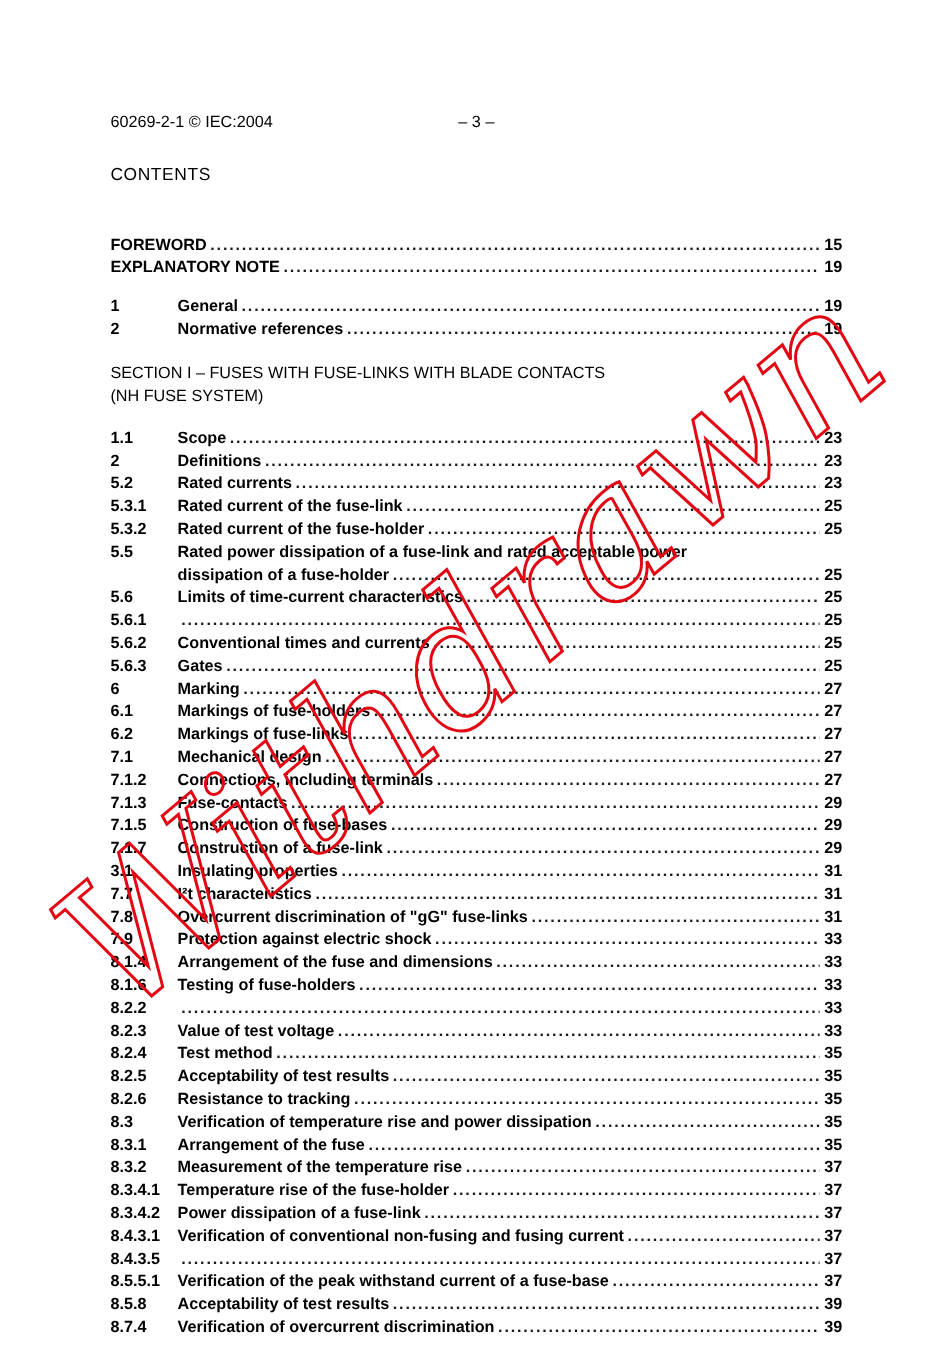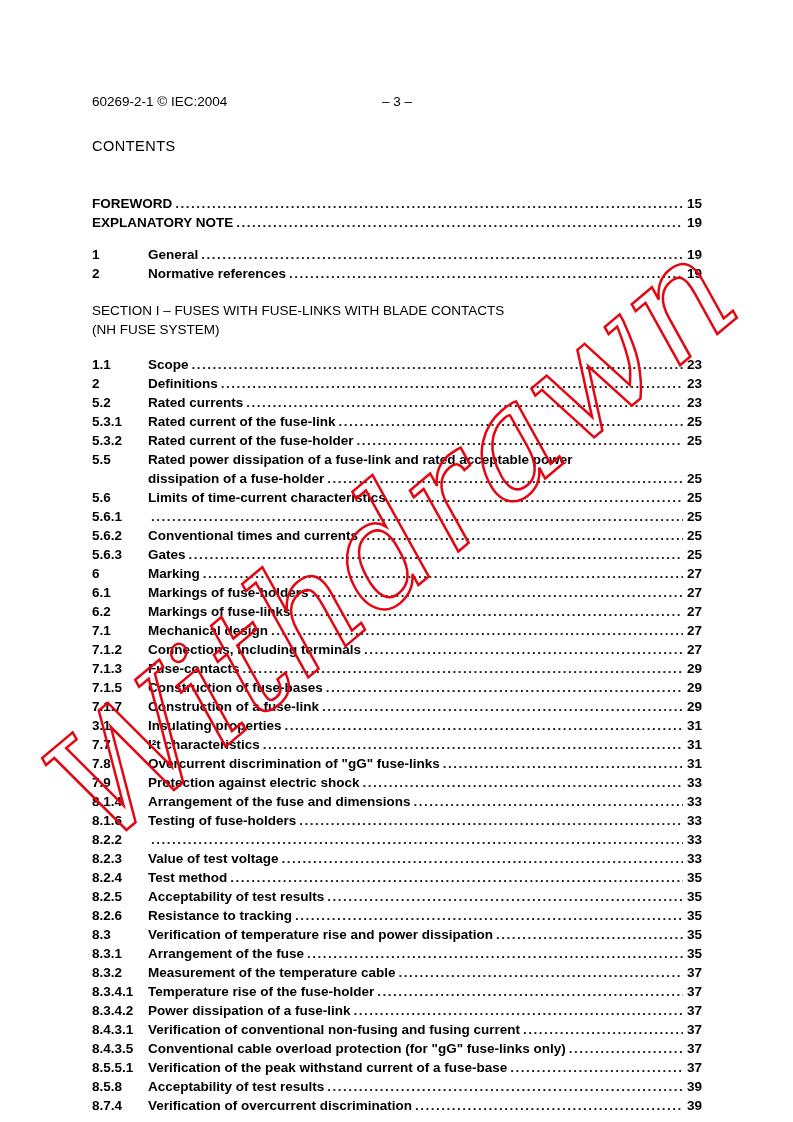--- a/index.html
+++ b/index.html
@@ -279,21 +279,21 @@
           <span class="toc-page">35</span>
         </div>
         <div class="toc-row">
           <span class="toc-num">8.3.1</span>
           <span class="toc-title">Arrangement of the fuse</span>
           <span class="leader"></span>
           <span class="toc-page">35</span>
         </div>
         <div class="toc-row">
           <span class="toc-num">8.3.2</span>
-          <span class="toc-title">Measurement of the temperature cable</span>
+          <span class="toc-title">Measurement of the temperature rise</span>
           <span class="leader"></span>
           <span class="toc-page">37</span>
         </div>
         <div class="toc-row">
           <span class="toc-num">8.3.4.1</span>
           <span class="toc-title">Temperature rise of the fuse-holder</span>
           <span class="leader"></span>
           <span class="toc-page">37</span>
         </div>
         <div class="toc-row">
@@ -303,21 +303,20 @@
           <span class="toc-page">37</span>
         </div>
         <div class="toc-row">
           <span class="toc-num">8.4.3.1</span>
           <span class="toc-title">Verification of conventional non-fusing and fusing current</span>
           <span class="leader"></span>
           <span class="toc-page">37</span>
         </div>
         <div class="toc-row">
           <span class="toc-num">8.4.3.5</span>
-          <span class="toc-title">Conventional cable overload protection (for "gG" fuse-links only)</span>
           <span class="leader"></span>
           <span class="toc-page">37</span>
         </div>
         <div class="toc-row">
           <span class="toc-num">8.5.5.1</span>
           <span class="toc-title">Verification of the peak withstand current of a fuse-base</span>
           <span class="leader"></span>
           <span class="toc-page">37</span>
         </div>
         <div class="toc-row">

